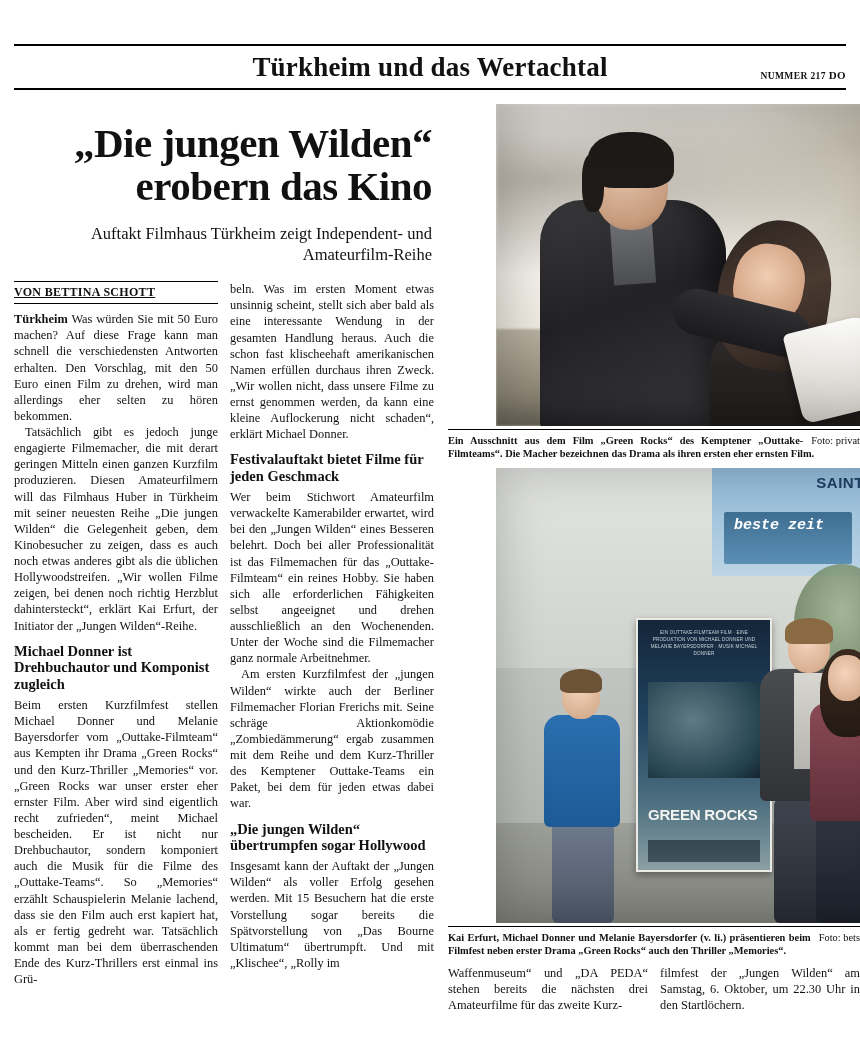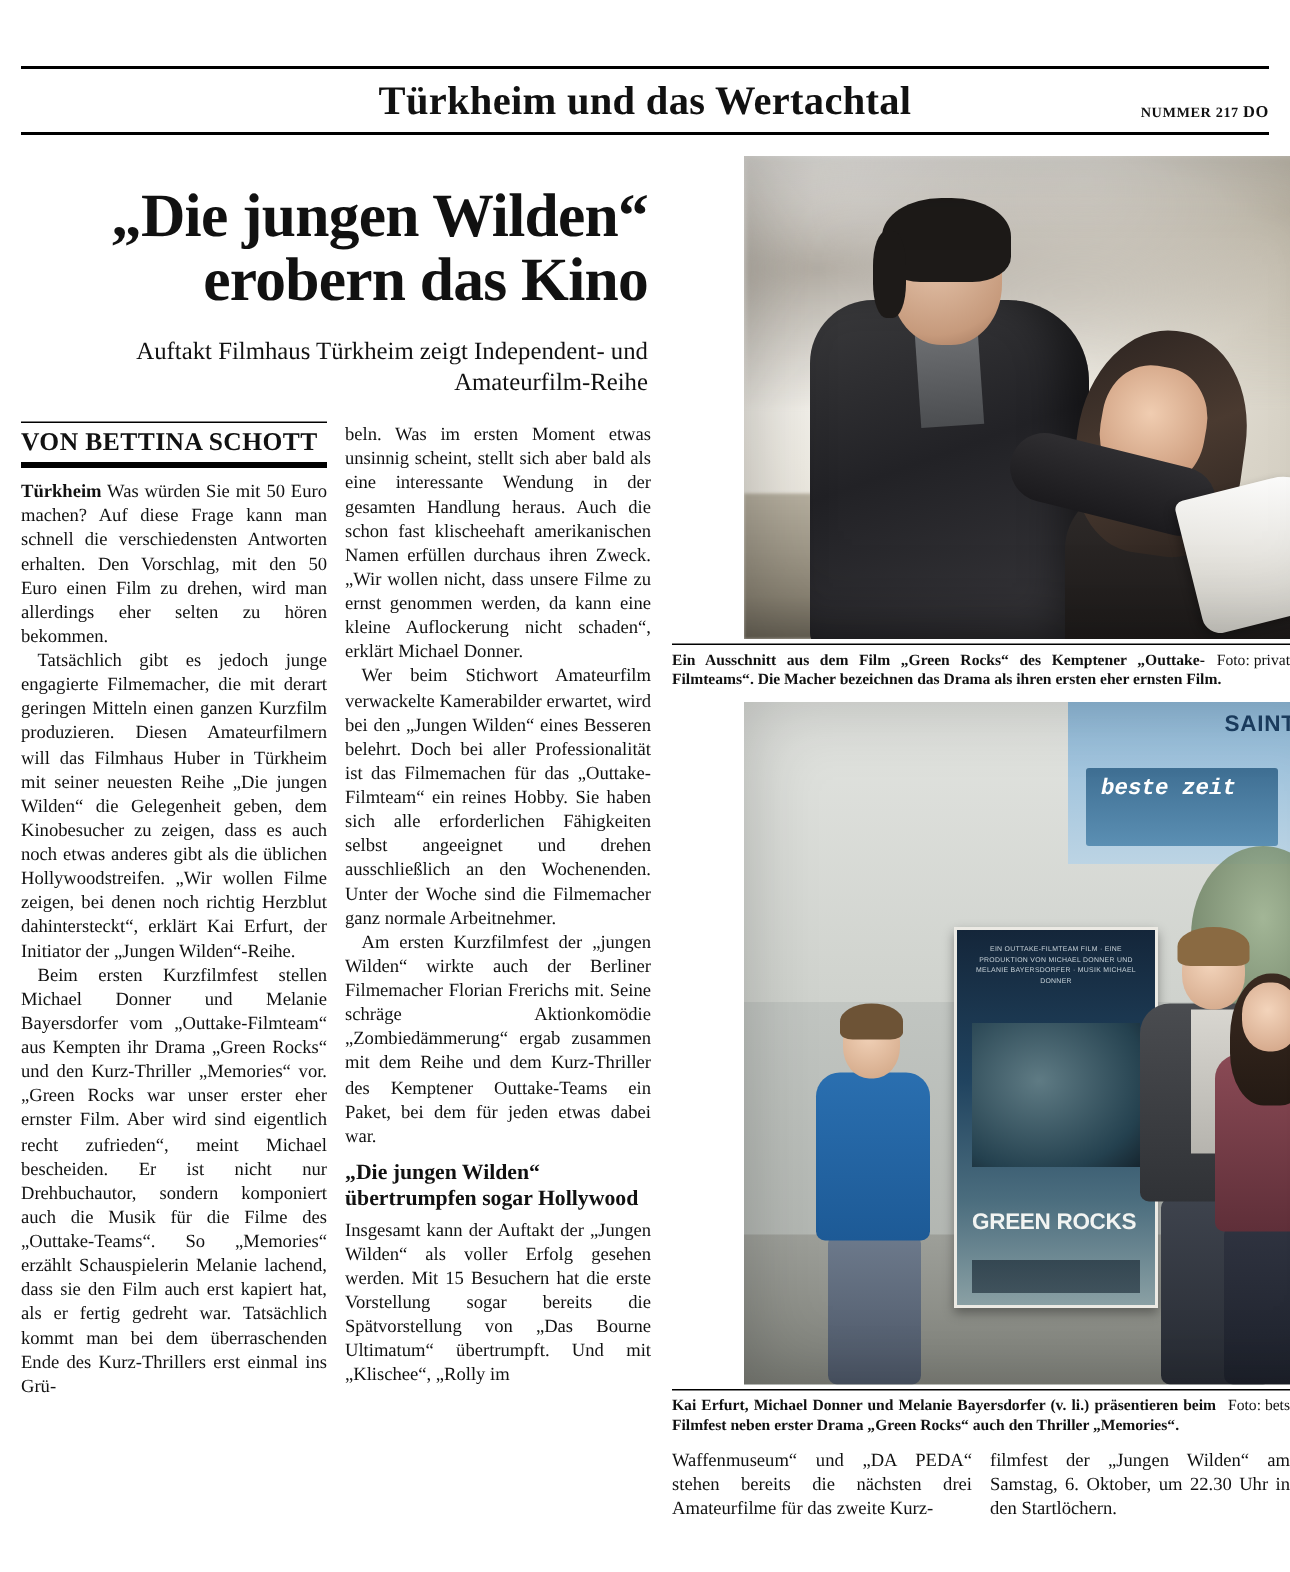--- a/index.html
+++ b/index.html
@@ -106,27 +106,28 @@
   .body-cols {
     margin-top: 16px;
     display: flex;
     gap: 12px;
   }
   .bcol {
     width: 204px;
     flex: 0 0 204px;
   }
   .byline {
-    font-size: 17px;
+    font-size: 12px;
     font-weight: bold;
     letter-spacing: 0.3px;
     border-top: 1.5px solid #000;
-    border-bottom: 4px solid #000000;
+    border-bottom: 1px solid #000000;
     padding: 3px 0 3px 0;
     margin-bottom: 7px;
+    text-decoration: underline;
   }
   p.art {
     margin: 0;
     font-size: 12.4px;
     line-height: 1.30;
     text-align: justify;
     text-justify: inter-word;
     hyphens: auto;
     -webkit-hyphens: auto;
   }
@@ -420,25 +421,27 @@
         <span class="kicker">Auftakt</span>
         <span>Filmhaus Türkheim zeigt Independent- und Amateurfilm-Reihe</span>
       </div>
 
       <div class="body-cols">
 
         <div class="bcol">
           <div class="byline">VON BETTINA SCHOTT</div>
           <p class="art lead"><span class="place">Türkheim</span><span> Was würden Sie mit 50 Euro machen? Auf diese Frage kann man schnell die verschiedensten Antworten erhalten. Den Vorschlag, mit den 50 Euro einen Film zu drehen, wird man allerdings eher selten zu hören bekommen.</span></p>
           <p class="art">Tatsächlich gibt es jedoch junge engagierte Filmemacher, die mit derart geringen Mitteln einen ganzen Kurzfilm produzieren. Diesen Amateurfilmern will das Filmhaus Huber in Türkheim mit seiner neuesten Reihe „Die jungen Wilden“ die Gelegenheit geben, dem Kinobesucher zu zeigen, dass es auch noch etwas anderes gibt als die üblichen Hollywoodstreifen. „Wir wollen Filme zeigen, bei denen noch richtig Herzblut dahintersteckt“, erklärt Kai Erfurt, der Initiator der „Jungen Wilden“-Reihe.</p>
+          <h3 class="sub">Michael Donner ist Drehbuchautor und Komponist zugleich</h3>
           <p class="art">Beim ersten Kurzfilmfest stellen Michael Donner und Melanie Bayersdorfer vom „Outtake-Filmteam“ aus Kempten ihr Drama „Green Rocks“ und den Kurz-Thriller „Memories“ vor. „Green Rocks war unser erster eher ernster Film. Aber wird sind eigentlich recht zufrieden“, meint Michael bescheiden. Er ist nicht nur Drehbuchautor, sondern komponiert auch die Musik für die Filme des „Outtake-Teams“. So „Memories“ erzählt Schauspielerin Melanie lachend, dass sie den Film auch erst kapiert hat, als er fertig gedreht war. Tatsächlich kommt man bei dem überraschenden Ende des Kurz-Thrillers erst einmal ins Grü-</p>
         </div>
 
         <div class="bcol">
           <p class="art">beln. Was im ersten Moment etwas unsinnig scheint, stellt sich aber bald als eine interessante Wendung in der gesamten Handlung heraus. Auch die schon fast klischeehaft amerikanischen Namen erfüllen durchaus ihren Zweck. „Wir wollen nicht, dass unsere Filme zu ernst genommen werden, da kann eine kleine Auflockerung nicht schaden“, erklärt Michael Donner.</p>
+          <h3 class="sub">Festivalauftakt bietet Filme für jeden Geschmack</h3>
           <p class="art">Wer beim Stichwort Amateurfilm verwackelte Kamerabilder erwartet, wird bei den „Jungen Wilden“ eines Besseren belehrt. Doch bei aller Professionalität ist das Filmemachen für das „Outtake-Filmteam“ ein reines Hobby. Sie haben sich alle erforderlichen Fähigkeiten selbst angeeignet und drehen ausschließlich an den Wochenenden. Unter der Woche sind die Filmemacher ganz normale Arbeitnehmer.</p>
           <p class="art">Am ersten Kurzfilmfest der „jungen Wilden“ wirkte auch der Berliner Filmemacher Florian Frerichs mit. Seine schräge Aktionkomödie „Zombiedämmerung“ ergab zusammen mit dem Reihe und dem Kurz-Thriller des Kemptener Outtake-Teams ein Paket, bei dem für jeden etwas dabei war.</p>
           <h3 class="sub">„Die jungen Wilden“ übertrumpfen sogar Hollywood</h3>
           <p class="art">Insgesamt kann der Auftakt der „Jungen Wilden“ als voller Erfolg gesehen werden. Mit 15 Besuchern hat die erste Vorstellung sogar bereits die Spätvorstellung von „Das Bourne Ultimatum“ übertrumpft. Und mit „Klischee“, „Rolly im</p>
         </div>
 
       </div>
     </div>
 
     <div class="right-col">

